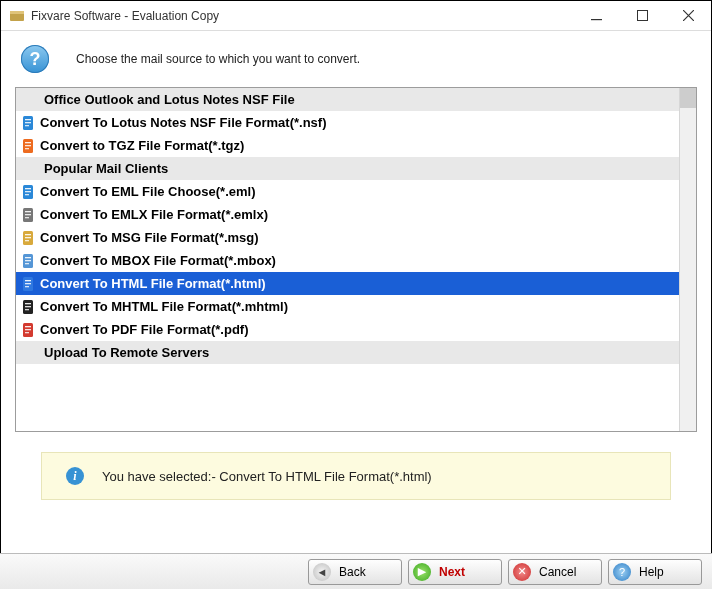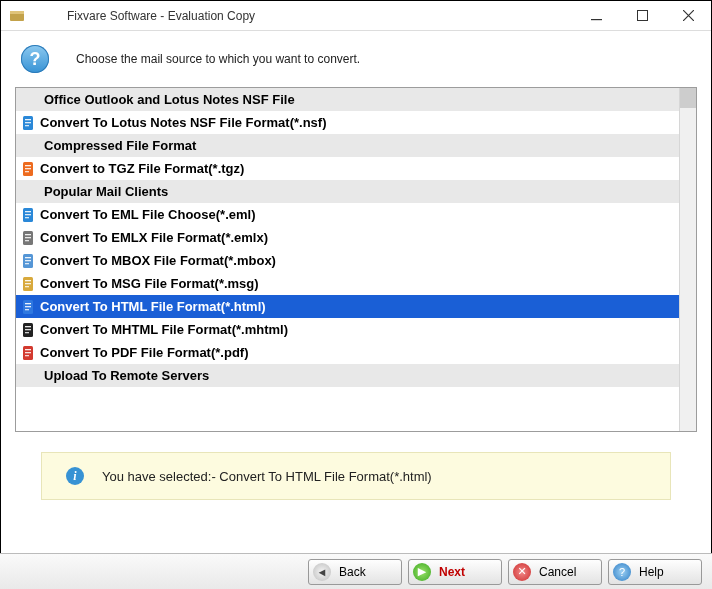--- a/index.html
+++ b/index.html
@@ -19,21 +19,21 @@
     align-items: center;
     padding: 0 0 0 8px;
     background: #fff;
     border-bottom: 1px solid #ddd;
   }
   .titlebar .app-icon {
     width: 16px; height: 16px;
     margin-right: 6px;
     display: inline-flex; align-items: center; justify-content: center;
   }
-  .titlebar .title { color: #333; font-size: 12px; margin-left: 36px; }
+  .titlebar .title { color: #333; font-size: 12px; }
   .titlebar .spacer { flex: 1; }
   .winbtn {
     width: 46px; height: 30px;
     display: inline-flex; align-items: center; justify-content: center;
     color: #333;
   }
   .winbtn svg { width: 11px; height: 11px; }
 
   
   .instruction {
@@ -210,23 +210,20 @@
         <span class="row-icon">
           <svg width="16" height="16" viewBox="0 0 16 16">
             <rect x="2" y="1" width="10" height="14" rx="1.5" fill="#2a88d8"></rect>
             <rect x="4" y="4" width="6" height="1.3" fill="#fff" opacity="0.9"></rect>
             <rect x="4" y="7" width="6" height="1.3" fill="#fff" opacity="0.85"></rect>
             <rect x="4" y="10" width="4" height="1.3" fill="#fff" opacity="0.8"></rect>
           </svg>
         </span>
         <span>Convert To Lotus Notes NSF File Format(*.nsf)</span>
       </div>
-      <div class="row header">
-        <span>Compressed File Format</span>
-      </div>
       <div class="row item">
         <span class="row-icon">
           <svg width="16" height="16" viewBox="0 0 16 16">
             <rect x="2" y="1" width="10" height="14" rx="1.5" fill="#ed6b1f"></rect>
             <rect x="4" y="4" width="6" height="1.3" fill="#fff" opacity="0.9"></rect>
             <rect x="4" y="7" width="6" height="1.3" fill="#fff" opacity="0.85"></rect>
             <rect x="4" y="10" width="4" height="1.3" fill="#fff" opacity="0.8"></rect>
           </svg>
         </span>
         <span>Convert to TGZ File Format(*.tgz)</span>
@@ -252,38 +249,38 @@
             <rect x="4" y="4" width="6" height="1.3" fill="#fff" opacity="0.9"></rect>
             <rect x="4" y="7" width="6" height="1.3" fill="#fff" opacity="0.85"></rect>
             <rect x="4" y="10" width="4" height="1.3" fill="#fff" opacity="0.8"></rect>
           </svg>
         </span>
         <span>Convert To EMLX File Format(*.emlx)</span>
       </div>
       <div class="row item">
         <span class="row-icon">
           <svg width="16" height="16" viewBox="0 0 16 16">
+            <rect x="2" y="1" width="10" height="14" rx="1.5" fill="#d8a93c"></rect>
+            <rect x="4" y="4" width="6" height="1.3" fill="#fff" opacity="0.9"></rect>
+            <rect x="4" y="7" width="6" height="1.3" fill="#fff" opacity="0.85"></rect>
+            <rect x="4" y="10" width="4" height="1.3" fill="#fff" opacity="0.8"></rect>
+          </svg>
+        </span>
+        <span>Convert To MSG File Format(*.msg)</span>
+      </div>
+      <div class="row item">
+        <span class="row-icon">
+          <svg width="16" height="16" viewBox="0 0 16 16">
             <rect x="2" y="1" width="10" height="14" rx="1.5" fill="#5596d6"></rect>
             <rect x="4" y="4" width="6" height="1.3" fill="#fff" opacity="0.9"></rect>
             <rect x="4" y="7" width="6" height="1.3" fill="#fff" opacity="0.85"></rect>
             <rect x="4" y="10" width="4" height="1.3" fill="#fff" opacity="0.8"></rect>
           </svg>
         </span>
         <span>Convert To MBOX File Format(*.mbox)</span>
-      </div>
-      <div class="row item">
-        <span class="row-icon">
-          <svg width="16" height="16" viewBox="0 0 16 16">
-            <rect x="2" y="1" width="10" height="14" rx="1.5" fill="#d8a93c"></rect>
-            <rect x="4" y="4" width="6" height="1.3" fill="#fff" opacity="0.9"></rect>
-            <rect x="4" y="7" width="6" height="1.3" fill="#fff" opacity="0.85"></rect>
-            <rect x="4" y="10" width="4" height="1.3" fill="#fff" opacity="0.8"></rect>
-          </svg>
-        </span>
-        <span>Convert To MSG File Format(*.msg)</span>
       </div>
       <div class="row item selected">
         <span class="row-icon">
           <svg width="16" height="16" viewBox="0 0 16 16">
             <rect x="2" y="1" width="10" height="14" rx="1.5" fill="#2f78e0"></rect>
             <rect x="4" y="4" width="6" height="1.3" fill="#fff" opacity="0.9"></rect>
             <rect x="4" y="7" width="6" height="1.3" fill="#fff" opacity="0.85"></rect>
             <rect x="4" y="10" width="4" height="1.3" fill="#fff" opacity="0.8"></rect>
           </svg>
         </span>

